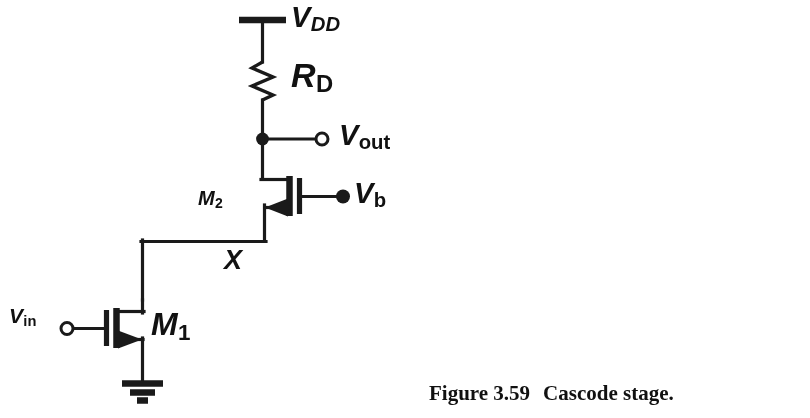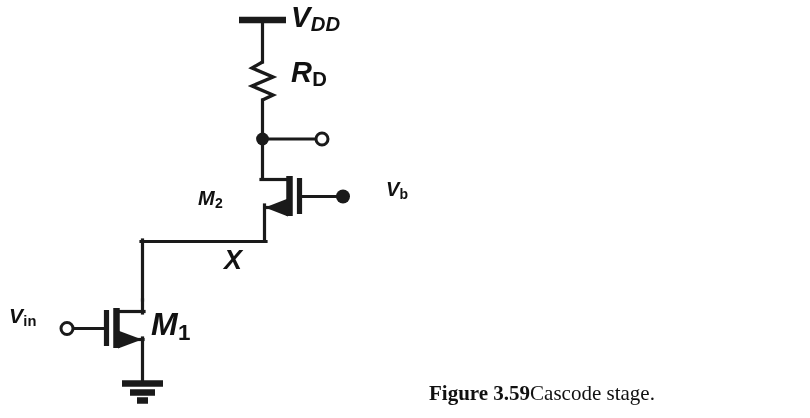--- a/index.html
+++ b/index.html
@@ -78,44 +78,45 @@
   }
   .lbl .sub {
     font-size: 0.70em;
     vertical-align: -0.22em;
     padding-left: 0.02em;
   }
   .lbl .sub-up {
     font-style: normal;
   }
   .lbl-vdd  { left: 286px; top: 3px;   font-size: 29px; }
-  .lbl-rd   { left: 286px; top: 58px;  font-size: 29px; }
+  .lbl-rd   { left: 286px; top: 58px;  font-size: 34px; }
   .lbl-vout { left: 334px; top: 121px; font-size: 29px; }
-  .lbl-vb   { left: 349px; top: 179px; font-size: 20px; margin-left: 32px; }
+  .lbl-vb   { left: 349px; top: 179px; font-size: 29px; }
   .lbl-m2   { left: 193px; top: 188px; font-size: 20px; }
   .lbl-x    { left: 219px; top: 247px; font-size: 27px; }
   .lbl-vin  { left: 4px;   top: 305px; font-size: 21px; }
   .lbl-m1   { left: 146px; top: 308px; font-size: 32px; }
 
   
   #caption {
     position: absolute;
     left: 424px;
     top: 381px;
     font-family: "Liberation Serif", serif;
     font-size: 21px;
     color: #111111;
     white-space: nowrap;
   }
   #caption .cap-label {
     font-weight: bold;
+    margin-right: 13px;
     font-family: Liberation Serif, serif;
   }
   #caption .cap-text {
-    font-weight: normal;
+    font-weight: bold;
   }
 </style>
 </head>
 <body>
 
 <div id="figure-root">
 
   <svg class="schematic" viewBox="0 0 810 418">
 
     <g>
@@ -190,20 +191,21 @@
       <line class="thickbar" x1="125" y1="392.5" x2="150" y2="392.5"></line>
       <line class="thickbar" x1="132" y1="400.5" x2="143" y2="400.5"></line>
     </g>
 
   </svg>
 
   <div class="lbl lbl-vdd"><span>V</span><span class="sub">DD</span></div>
 
   <div class="lbl lbl-rd"><span>R</span><span class="sub sub-up">D</span></div>
 
+  <div class="lbl lbl-vout"><span>V</span><span class="sub sub-up">out</span></div>
 
   <div class="lbl lbl-vb"><span>V</span><span class="sub sub-up">b</span></div>
 
   <div class="lbl lbl-m2"><span>M</span><span class="sub sub-up">2</span></div>
 
   <div class="lbl lbl-x"><span>X</span></div>
 
   <div class="lbl lbl-vin"><span>V</span><span class="sub sub-up">in</span></div>
 
   <div class="lbl lbl-m1"><span>M</span><span class="sub sub-up">1</span></div>

